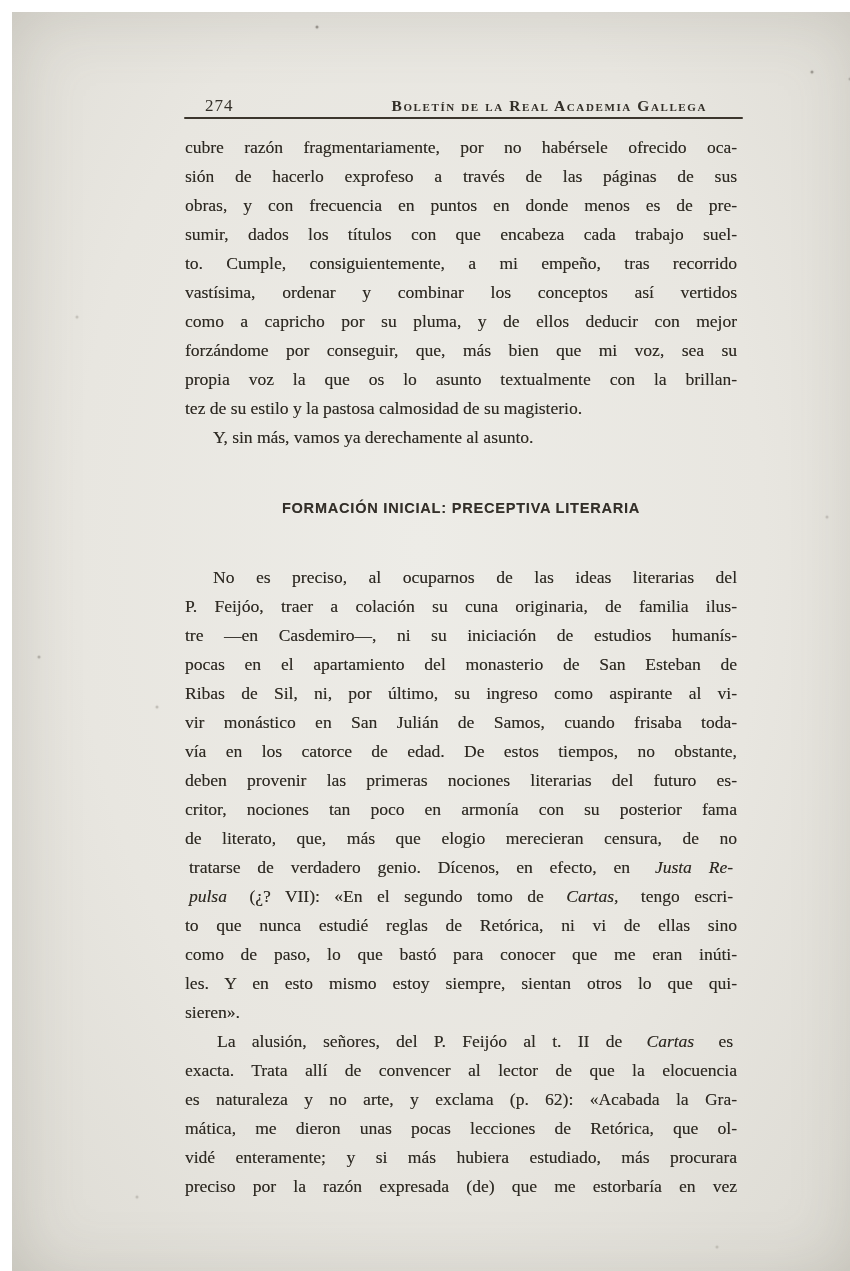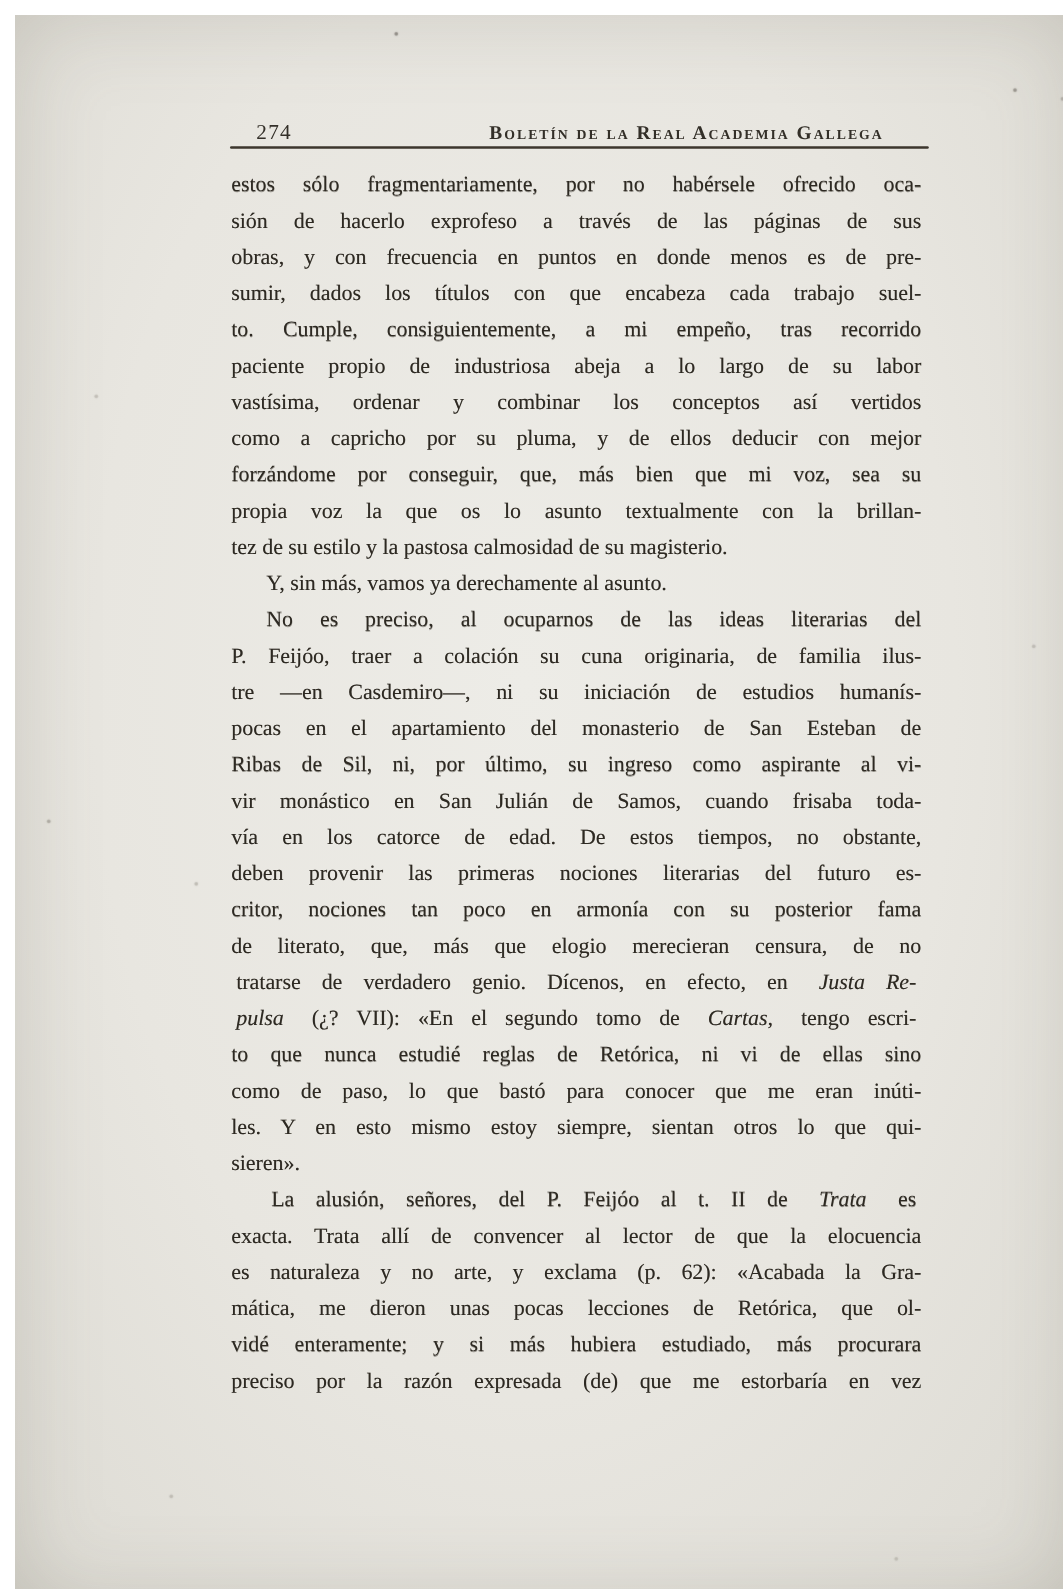--- a/index.html
+++ b/index.html
@@ -118,55 +118,55 @@
 
   <header class="page-header">
     <span class="page-number">274</span>
     <span class="running-title">Boletín de la Real Academia Gallega</span>
   </header>
 
   <div class="header-rule"></div>
 
   <main class="page-body">
       <div class="paragraph">
-        <div class="line">estos sólo fragmentariamente, por no habérsele ofrecido oca-</div>
+        <div class="line">cubre razón fragmentariamente, por no habérsele ofrecido oca-</div>
         <div class="line">sión de hacerlo exprofeso a través de las páginas de sus</div>
         <div class="line">obras, y con frecuencia en puntos en donde menos es de pre-</div>
         <div class="line">sumir, dados los títulos con que encabeza cada trabajo suel-</div>
         <div class="line">to. Cumple, consiguientemente, a mi empeño, tras recorrido</div>
-        <div class="line">paciente propio de industriosa abeja a lo largo de su labor</div>
         <div class="line">vastísima, ordenar y combinar los conceptos así vertidos</div>
         <div class="line">como a capricho por su pluma, y de ellos deducir con mejor</div>
         <div class="line">forzándome por conseguir, que, más bien que mi voz, sea su</div>
         <div class="line">propia voz la que os lo asunto textualmente con la brillan-</div>
         <div class="line last">tez de su estilo y la pastosa calmosidad de su magisterio.</div>
       </div>
       <div class="paragraph">
         <div class="line last first">Y, sin más, vamos ya derechamente al asunto.</div>
       </div>
+      <h2 class="section-heading">FORMACIÓN INICIAL: PRECEPTIVA LITERARIA</h2>
       <div class="paragraph">
         <div class="line first">No es preciso, al ocuparnos de las ideas literarias del</div>
         <div class="line">P. Feijóo, traer a colación su cuna originaria, de familia ilus-</div>
         <div class="line">tre —en Casdemiro—, ni su iniciación de estudios humanís-</div>
         <div class="line">pocas en el apartamiento del monasterio de San Esteban de</div>
         <div class="line">Ribas de Sil, ni, por último, su ingreso como aspirante al vi-</div>
         <div class="line">vir monástico en San Julián de Samos, cuando frisaba toda-</div>
         <div class="line">vía en los catorce de edad. De estos tiempos, no obstante,</div>
         <div class="line">deben provenir las primeras nociones literarias del futuro es-</div>
         <div class="line">critor, nociones tan poco en armonía con su posterior fama</div>
         <div class="line">de literato, que, más que elogio merecieran censura, de no</div>
         <div class="line"><span>tratarse de verdadero genio. Dícenos, en efecto, en </span><span class="italic">Justa Re-</span></div>
         <div class="line"><span class="italic">pulsa</span><span> (¿? VII): «En el segundo tomo de </span><span class="italic">Cartas,</span><span> tengo escri-</span></div>
         <div class="line">to que nunca estudié reglas de Retórica, ni vi de ellas sino</div>
         <div class="line">como de paso, lo que bastó para conocer que me eran inúti-</div>
         <div class="line">les. Y en esto mismo estoy siempre, sientan otros lo que qui-</div>
         <div class="line last">sieren».</div>
       </div>
       <div class="paragraph">
-        <div class="line first"><span>La alusión, señores, del P. Feijóo al t. II de </span><span class="italic">Trata</span><span> es</span></div>
+        <div class="line first"><span>La alusión, señores, del P. Feijóo al t. II de </span><span class="italic">Cartas</span><span> es</span></div>
         <div class="line">exacta. Trata allí de convencer al lector de que la elocuencia</div>
         <div class="line">es naturaleza y no arte, y exclama (p. 62): «Acabada la Gra-</div>
         <div class="line">mática, me dieron unas pocas lecciones de Retórica, que ol-</div>
         <div class="line">vidé enteramente; y si más hubiera estudiado, más procurara</div>
         <div class="line">preciso por la razón expresada (de) que me estorbaría en vez</div>
       </div>
     </main>
 </div>
 
 </body></html>

